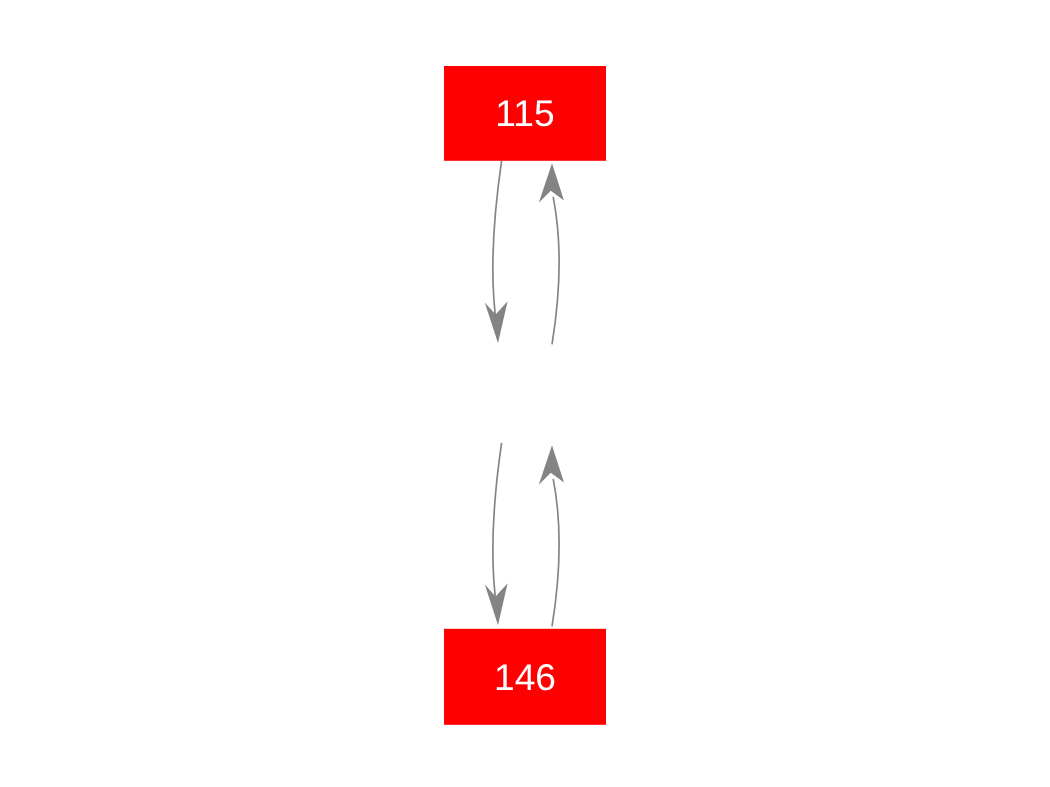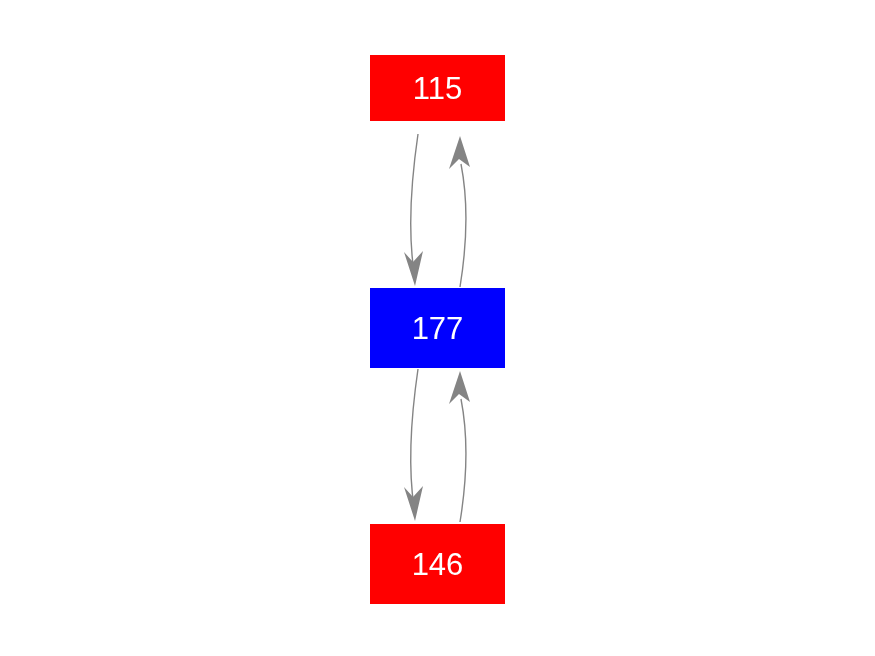--- a/index.html
+++ b/index.html
@@ -30,21 +30,21 @@
     position: absolute;
     width: 135px;
     height: 80px;
     display: flex;
     align-items: center;
     justify-content: center;
     font-size: 31px;
     line-height: 1;
     user-select: none;
   }
-  .node-0 { left: 370px; top: 55px; height: 66px; }
+  .node-0 { left: 370px; top: 55px; height: 79px; }
   .node-1 { left: 370px; top: 288px; }
   .node-2 { left: 370px; top: 524px; }
 </style>
 </head>
 <body>
 
 <div class="stage" style="background: rgb(255, 255, 255);">
 
   <svg class="edges-layer" viewBox="0 0 875 656" xmlns="http://www.w3.org/2000/svg">
 
@@ -67,21 +67,18 @@
       <path d="M460,522 C467,479 468,435 461,399" stroke="#848484"></path>
       <polygon points="460,371 449,404 459,394 470,402" fill="#848484"></polygon>
     </g>
 
   </svg>
 
   <div class="node node-0" style="background: rgb(255, 0, 0); color: rgb(255, 255, 255);">
     <span>115</span>
   </div>
 
-  <div class="node node-1" style="background: rgb(0, 0, 255); color: rgb(255, 255, 255);">
-    <span>177</span>
-  </div>
 
   <div class="node node-2" style="background: rgb(255, 0, 0); color: rgb(255, 255, 255);">
     <span>146</span>
   </div>
 
 </div>
 
 </body></html>

